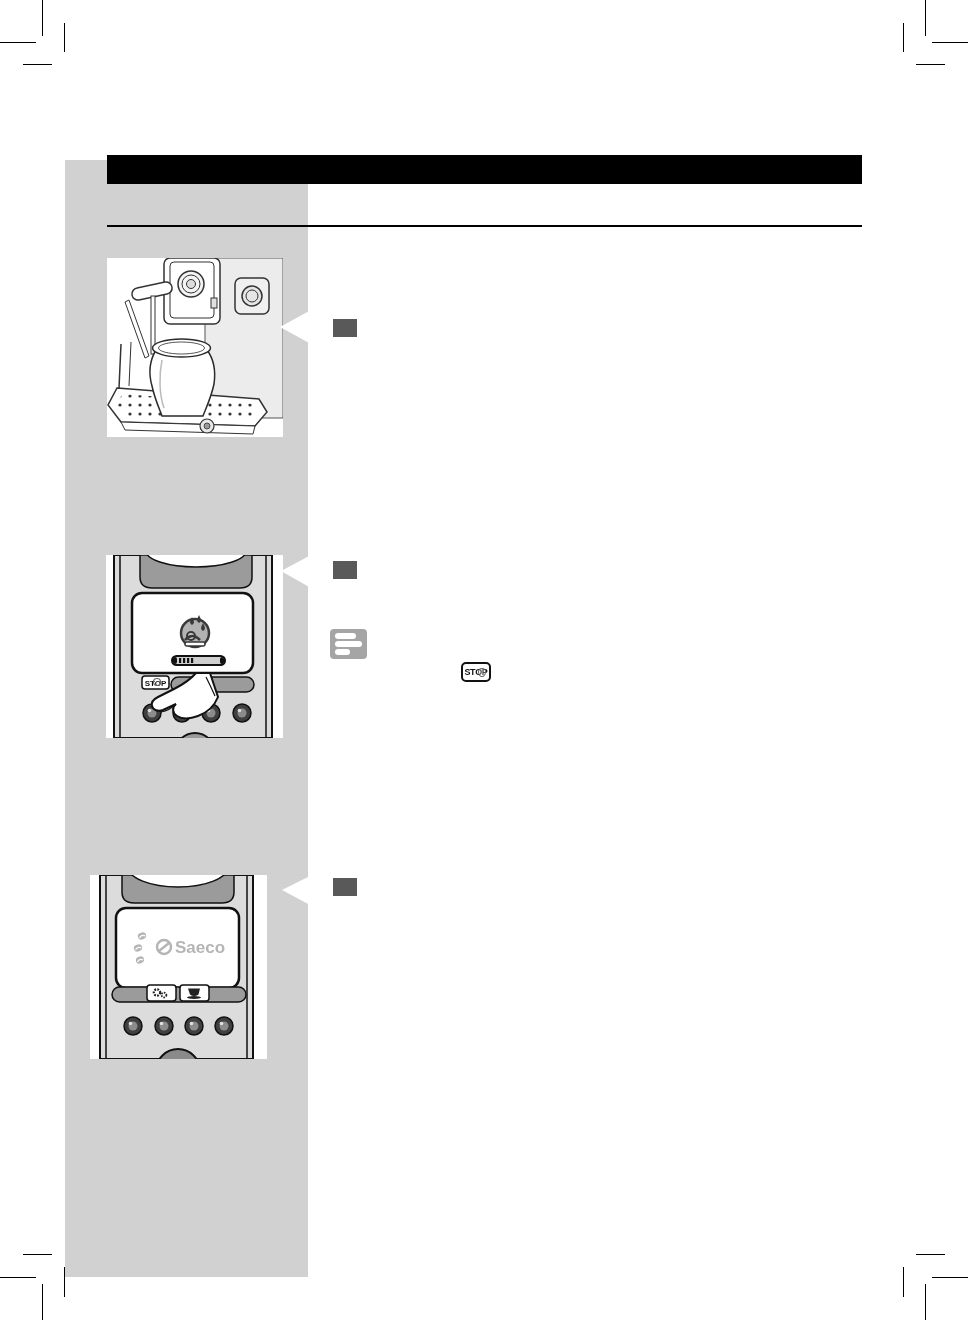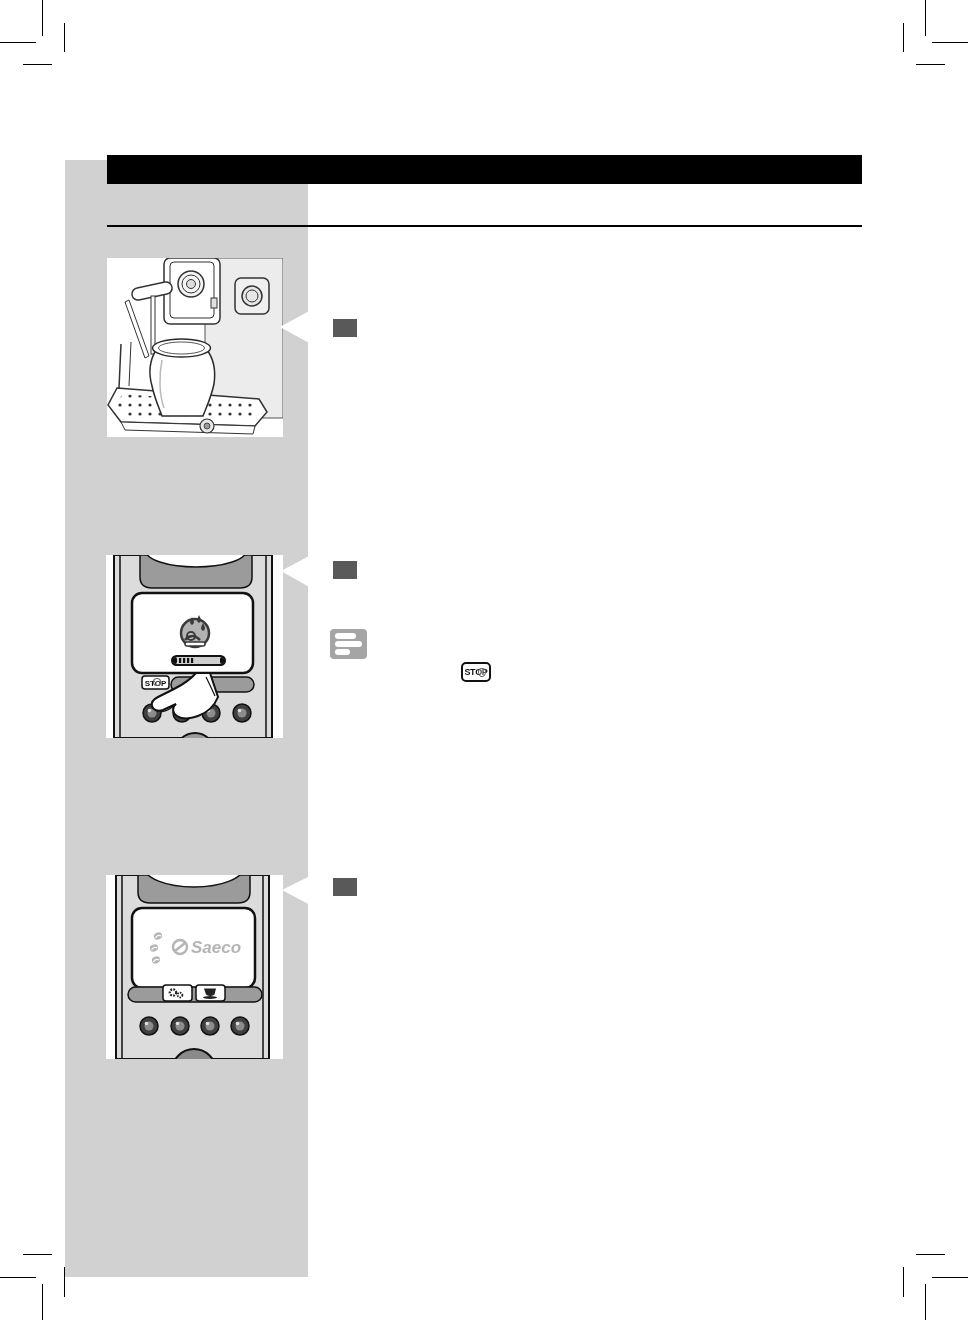--- a/index.html
+++ b/index.html
@@ -181,21 +181,21 @@
   <div id="note-icon">
     <div class="bar b1"></div>
       <div class="bar b2"></div>
       <div class="bar b3"></div>
   </div>
   <div id="inline-stop">
     <span class="txt">STOP</span>
     <span class="drop"></span>
   </div>
 
-  <div class="illus" style="left:106px;top:875px;width:177px;height:184px;font-style:italic;">
+  <div class="illus" style="left:90px;top:875px;width:177px;height:184px;">
     <svg width="177" height="184" viewBox="0 0 177 184">
       <rect x="10" y="0" width="153" height="184" fill="#dcdcdc" stroke="#111" stroke-width="2"></rect>
       <line x1="16" y1="0" x2="16" y2="184" stroke="#111" stroke-width="1.5"></line>
       <line x1="157" y1="0" x2="157" y2="184" stroke="#111" stroke-width="1.5"></line>
       <g>
         <path d="M32,0 L144,0 L144,17 Q144,28 132,28 L44,28 Q32,28 32,17 Z" fill="#9b9b9b" stroke="#111" stroke-width="1.5"></path>
         <ellipse cx="88" cy="-8" rx="50" ry="20" fill="#fff" stroke="#111" stroke-width="1.5"></ellipse>
       </g>
       <g>
         <rect x="26" y="33" width="123" height="80" rx="10" fill="#fff" stroke="#111" stroke-width="2.5"></rect>

